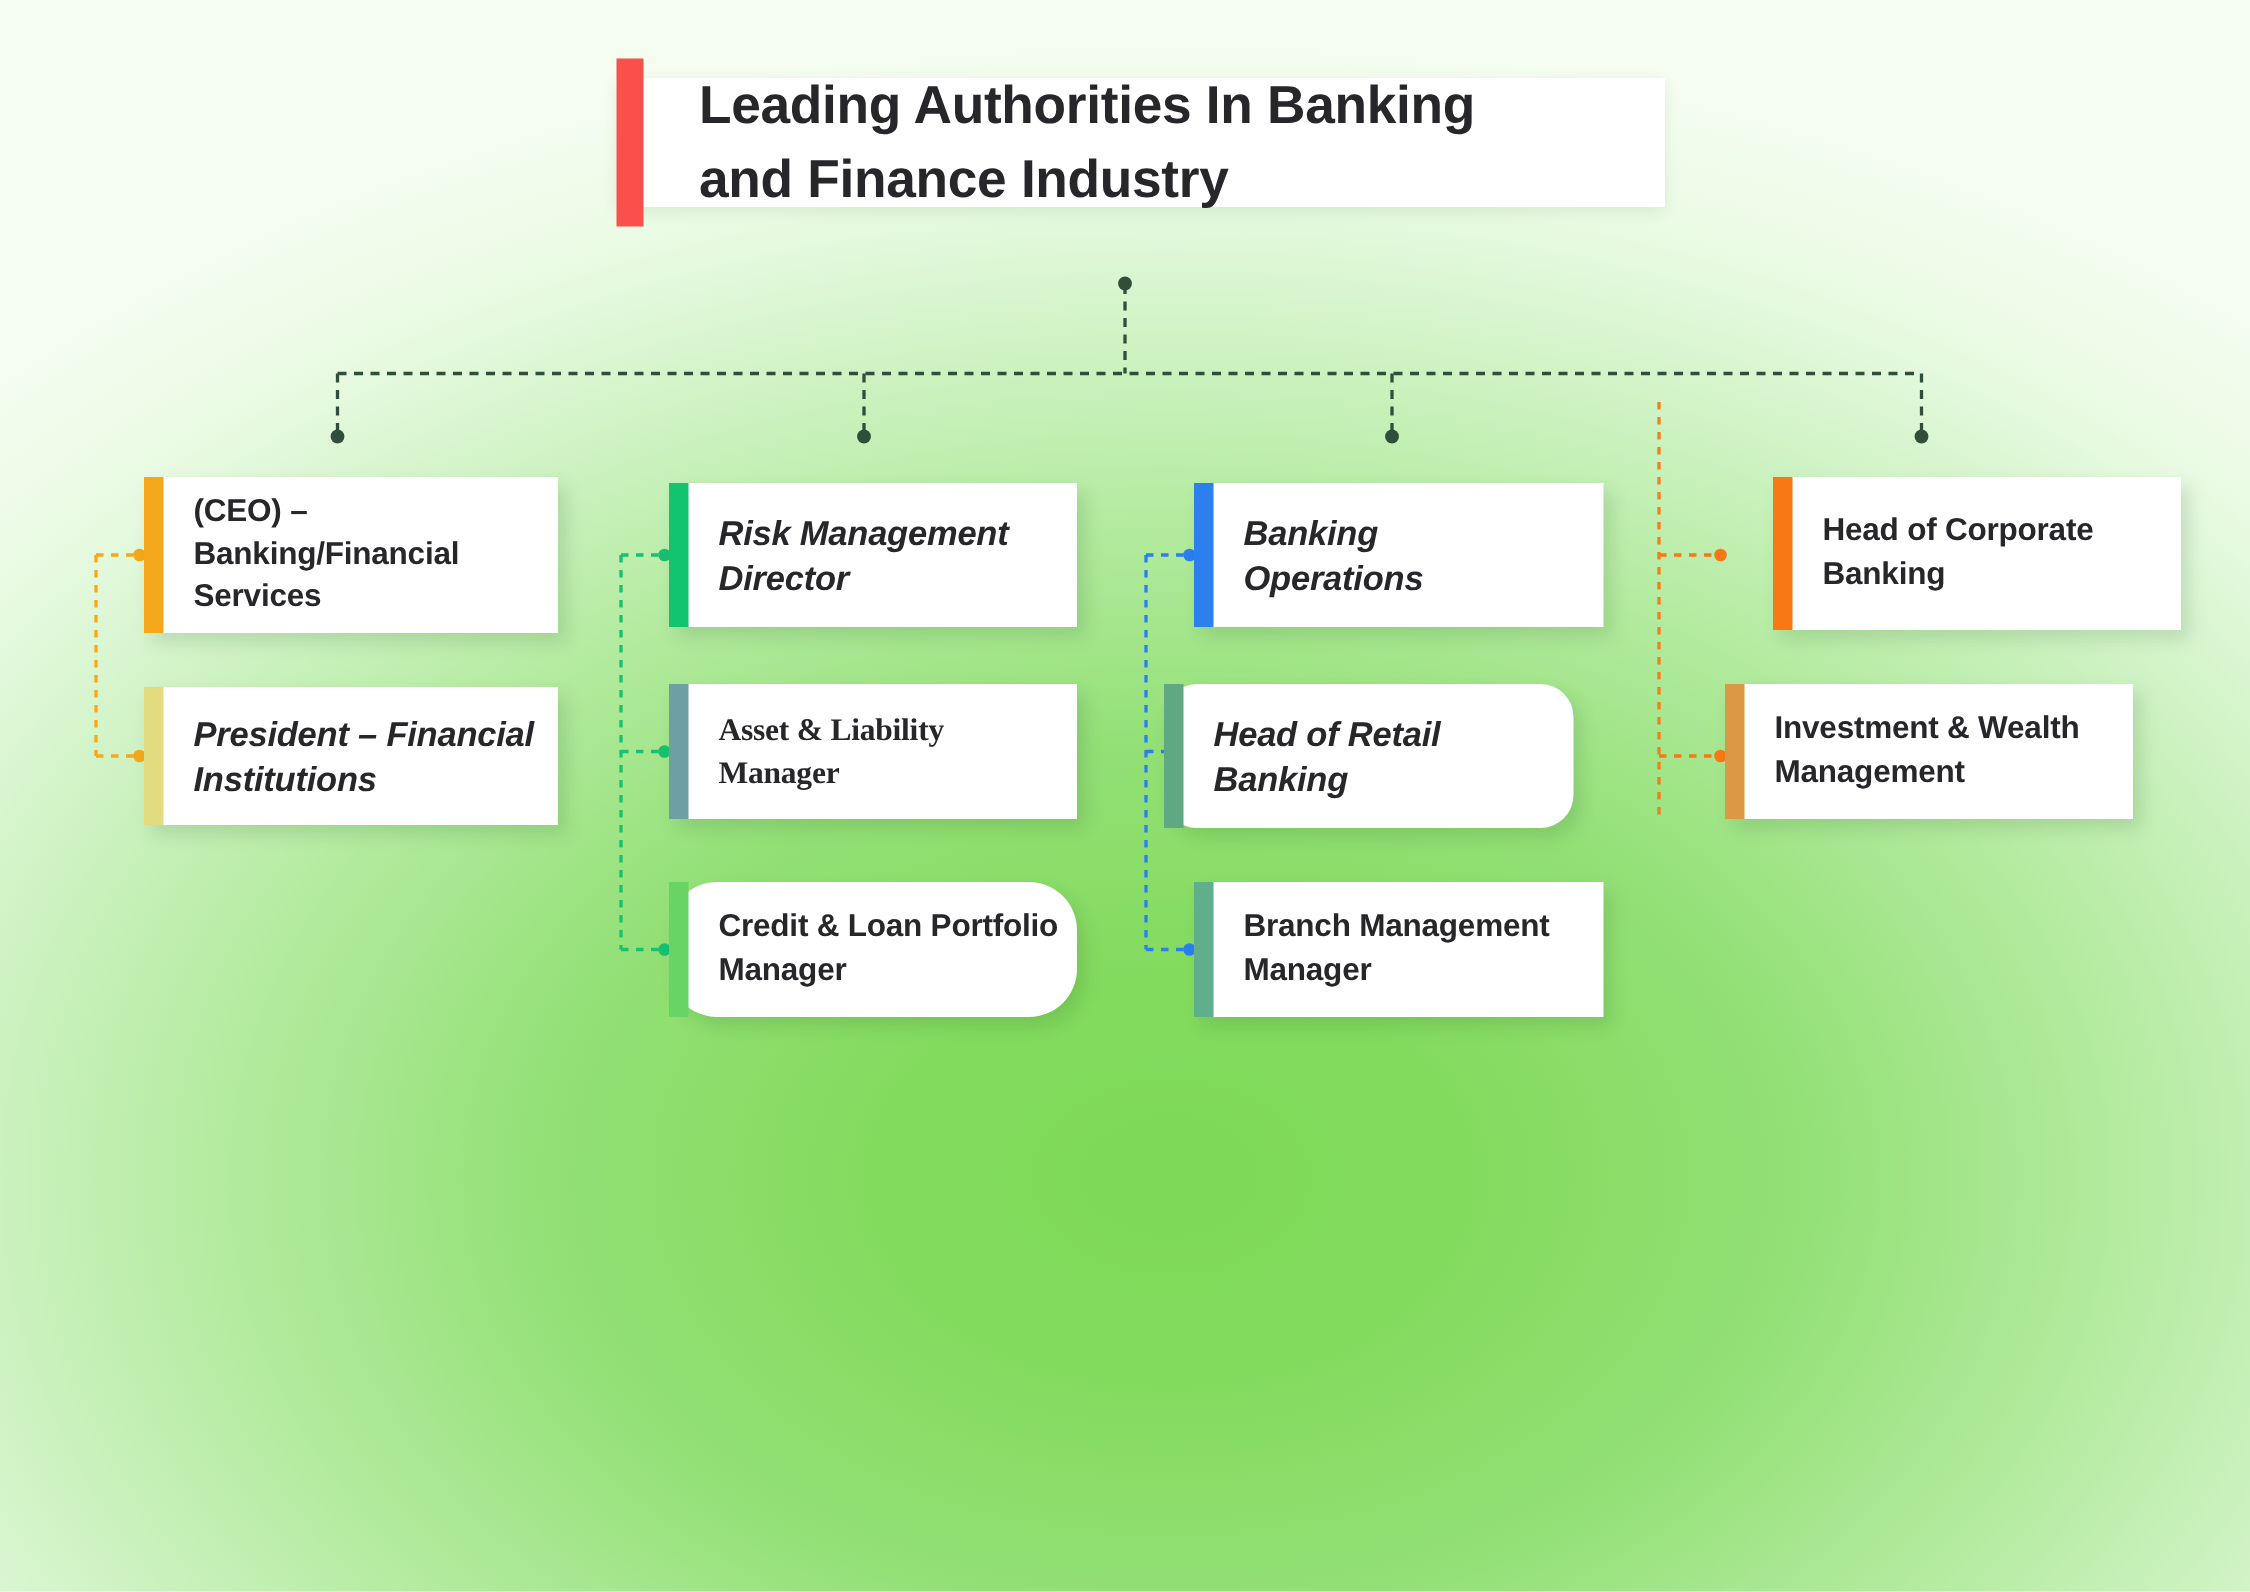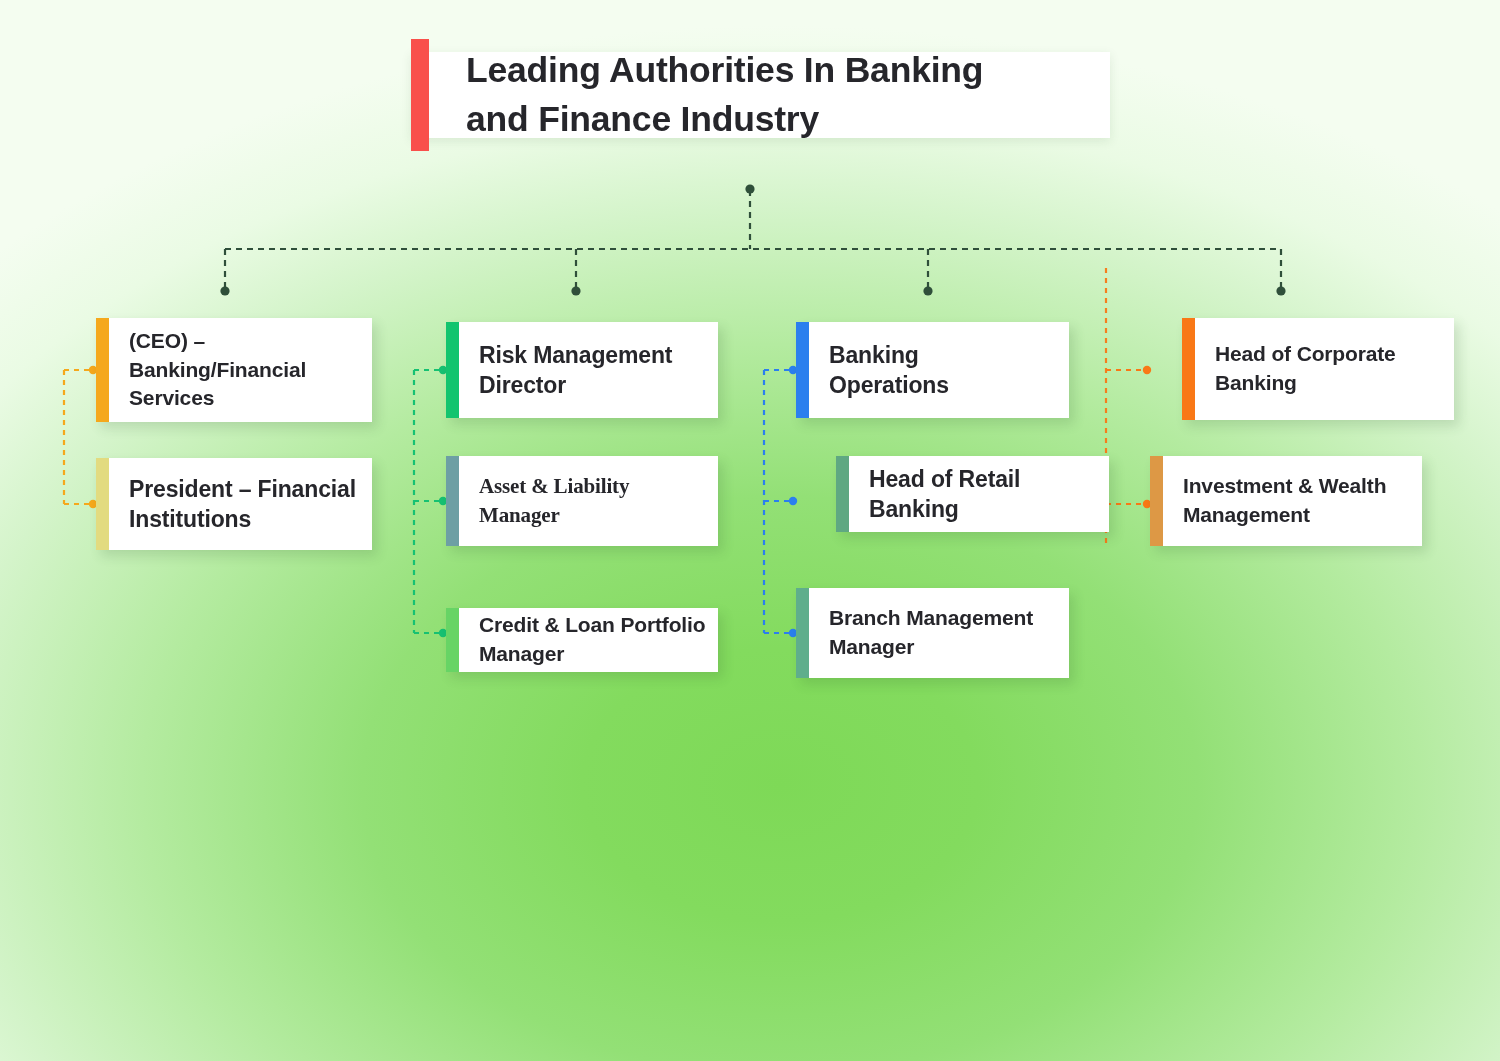--- a/index.html
+++ b/index.html
@@ -81,20 +81,21 @@
     font-size: 21px;
     font-weight: 700;
     line-height: 1.36;
     letter-spacing: -0.15px;
     color: #26262B;
     white-space: pre-line;
   }
   .card-label.lg {
     font-size: 23px;
     line-height: 1.32;
+    font-style: italic;
   }
 </style>
 </head>
 <body>
 
 <div id="canvas">
 
   <div id="title-card">
     <div id="title-accent"></div>
     <div id="title-text">Leading Authorities In Banking
@@ -174,33 +175,33 @@
     <div class="card-label lg">Risk Management
 Director</div>
   </div>
 
   <div class="card" style="left:446px; top:456px; width:272px; height:90px;font-family:Liberation Serif, serif;">
     <div class="card-accent" style="background:#6D9FA4;"></div>
     <div class="card-label">Asset &amp; Liability
 Manager</div>
   </div>
 
-  <div class="card" style="left:446px; top:608px; width:272px; height:64px;">
+  <div class="card" style="left:446px; top:588px; width:272px; height:90px;border-radius:32px;">
     <div class="card-accent" style="background:#67D465;"></div>
     <div class="card-label">Credit &amp; Loan Portfolio
 Manager</div>
   </div>
 
   <div class="card" style="left:796px; top:322px; width:273px; height:96px;">
     <div class="card-accent" style="background:#2B7FEE;"></div>
     <div class="card-label lg">Banking
 Operations</div>
   </div>
 
-  <div class="card" style="left:836px; top:456px; width:273px; height:76px;">
+  <div class="card" style="left:776px; top:456px; width:273px; height:96px;border-radius:22px;">
     <div class="card-accent" style="background:#5FA882;"></div>
     <div class="card-label lg">Head of Retail
 Banking</div>
   </div>
 
   <div class="card" style="left:796px; top:588px; width:273px; height:90px;">
     <div class="card-accent" style="background:#5FAE8C;"></div>
     <div class="card-label">Branch Management
 Manager</div>
   </div>

